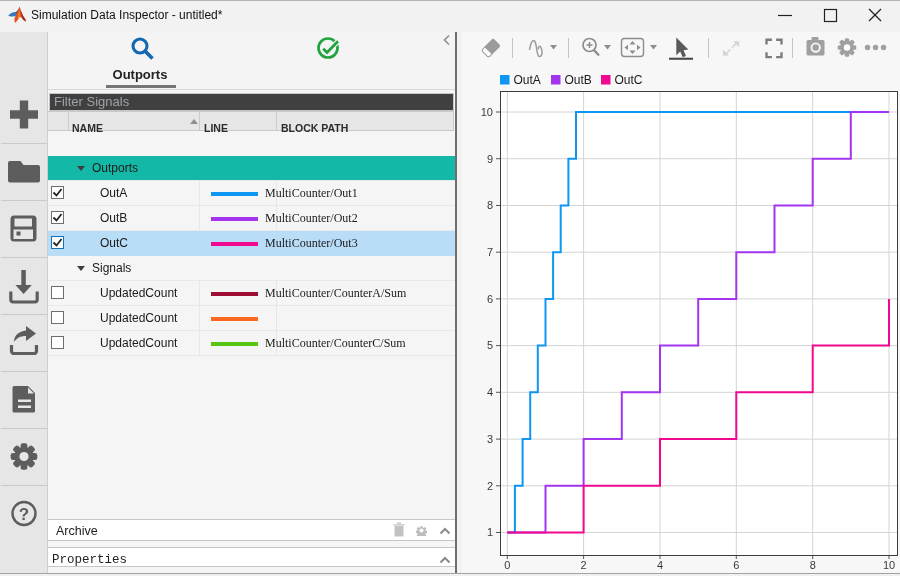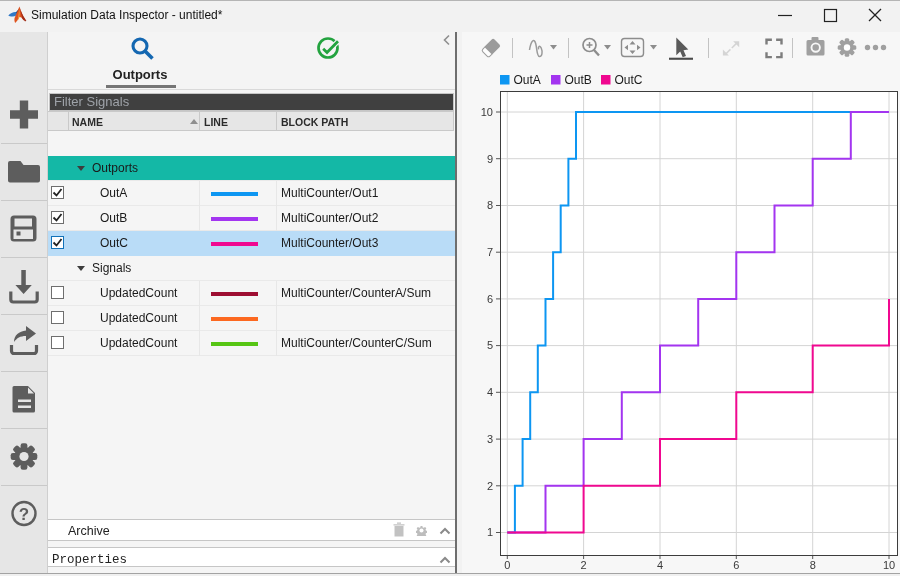--- a/index.html
+++ b/index.html
@@ -19,32 +19,32 @@
 #panel { left:48px; top:32px; width:407px; height:541px; background:#f5f5f5; }
 #tabarea { left:0; top:0; width:407px; height:58px; background:#f4f4f4; border-bottom:1px solid #d9d9d9;}
 .tablabel { font-size:13px; color:#222; top:35px; }
 #inspect-label { left:42px; width:100px; text-align:center; font-weight:bold; }
 #compare-label { left:230px; width:100px; text-align:center;margin-top:43px; }
 #tab-underline { left:58px; top:53px; width:70px; height:3px; background:#757575; }
 #collapse-ch { left:392px; top:1px; width:14px; height:14px; }
 #filterbox { left:1px; top:61px; width:405px; height:18px; background:#404040; border:1px solid #c6c6c6; font-size:13px; color:#9ea2a8; line-height:16px; padding-left:4px;}
 
 #thead { left:0px; top:79px; width:406px; height:20px; background:#e6e6e6; border:1px solid #c9c9c9; border-left:none; }
-.th { font-size:10.5px; font-weight:bold; color:#2b2b2b; top:4px; white-space:nowrap; }
+.th { font-size:10.5px; font-weight:bold; color:#2b2b2b; top:10px; white-space:nowrap; }
 #thead .col1 { left:20px; border-left:1px solid #c9c9c9; position:absolute; top:0; height:18px;}
 #thead .col2 { left:151px; border-left:1px solid #c9c9c9; position:absolute; top:0; height:18px;}
 #thead .col3 { left:228px; border-left:1px solid #c9c9c9; position:absolute; top:0; height:18px;}
 
 .row { left:0; width:407px; height:25px; font-size:12px; color:#1a1a1a; }
 .row .cb { position:absolute; left:3px; top:5px; width:13px; height:13px; background:#fff; border:1px solid #6e6e6e; }
 .row .nm { position:absolute; left:52px; top:5px; }
 .row .vline1 { position:absolute; left:151px; top:0; height:25px; border-left:1px solid #e7e7e7; }
 .row .vline2 { position:absolute; left:228px; top:0; height:25px; border-left:1px solid #e7e7e7; }
 .row .sample { position:absolute; left:163px; top:10.5px; width:47px; height:4px; }
-.row .bp { position:absolute; left:233px; top:5px; }
+.row .bp { position:absolute; left:217px; top:5px;font-family:Liberation Serif, serif; }
 .rborder { border-bottom:1px solid #e9e9e9; }
 .tri { display:inline-block; width:0; height:0; border-left:4px solid transparent; border-right:4px solid transparent; border-top:5px solid #3d3d3d; vertical-align:middle; }
 
 .barhdr { left:0; width:407px; height:22px; background:#fff; border-top:1px solid #c6c6c6; border-bottom:1px solid #c6c6c6; font-size:12.5px; color:#222; }
 
 #splitter { left:455px; top:32px; width:7px; height:541px; background:#f2f2f2; border-left:2px solid #6e6e6e;}
 
 #rpanel { left:462px; top:32px; width:438px; height:541px; background:#f7f7f7; }
 #bottomframe { left:0; top:573px; width:900px; height:3px; background:#f0f0f0; border-top:1px solid #a3a3a3; }
 </style>
@@ -198,21 +198,21 @@
     <div class="abs row rborder" style="top:299px;background:#f5f5f5;">
       <div class="cb"></div>
       <div class="nm">UpdatedCount</div>
         <div class="vline1"></div>
         <div class="vline2"></div>
       <div class="sample" style="background:#56c514"></div>
       <div class="bp">MultiCounter/CounterC/Sum</div>
     </div>
 
     <div class="abs barhdr" style="top:487px;">
-      <div class="abs" style="left:20px;top:4px;">Archive</div>
+      <div class="abs" style="left:8px;top:4px;">Archive</div>
       <svg class="abs" style="left:345px;top:2px" width="12" height="15" viewBox="0 0 12 15">
         <path d="M1.5 4 h9 v10.5 h-9 Z" fill="#c2c2c2"></path>
         <path d="M4 0.5 h4 v1.2 h-4 Z M0.5 2.2 h11 v1.2 h-11 Z" fill="#c2c2c2"></path>
       </svg>
       <svg class="abs" style="left:368px;top:5px" width="11" height="11" viewBox="0 0 24 24">
         <path d="M10 2 h4 l.6 3.2 2.4 1 2.8-1.8 2.8 2.8-1.8 2.8 1 2.4 3.2.6v4l-3.2.6-1 2.4 1.8 2.8-2.8 2.8-2.8-1.8-2.4 1-.6 3.2h-4l-.6-3.2-2.4-1-2.8 1.8-2.8-2.8 1.8-2.8-1-2.4-3.2-.6v-4l3.2-.6 1-2.4-1.8-2.8 2.8-2.8 2.8 1.8 2.4-1Z" fill="#bdbdbd"></path>
         <circle cx="12" cy="12" r="4.4" fill="#fff"></circle>
       </svg>
       <svg class="abs" style="left:391px;top:7px" width="12" height="8">
           <path d="M1.5 6.5 L6 2 L10.5 6.5" fill="none" stroke="#8a8a8a" stroke-width="2"></path>

